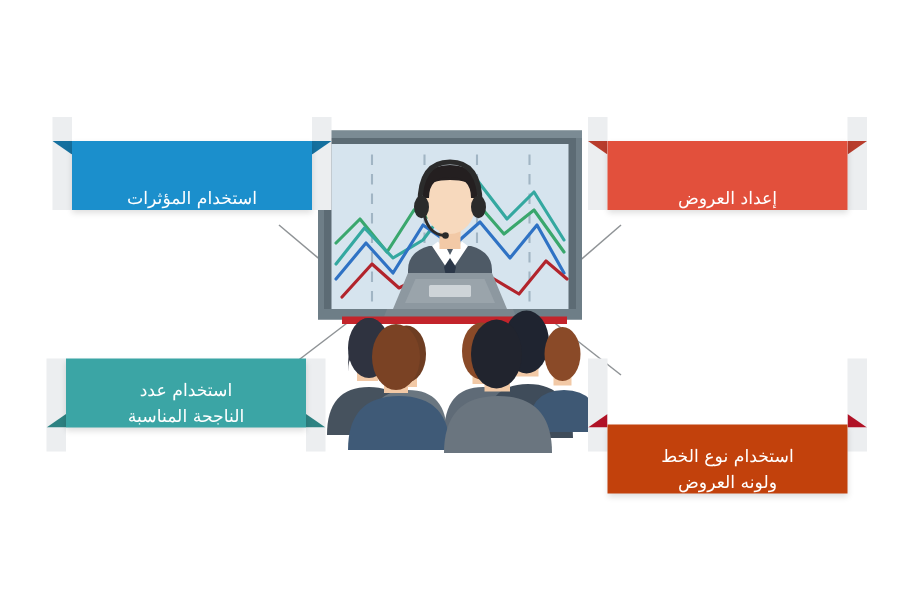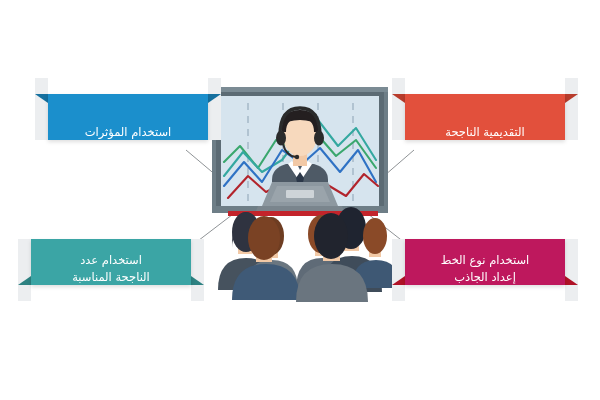--- a/index.html
+++ b/index.html
@@ -217,25 +217,25 @@
   <div class="ribbon" style="left:405px; top:94px;">
     <div class="tail up-l"></div>
     <div class="tail up-r"></div>
     <svg class="fold tl" viewBox="0 0 13 9">
       <polygon points="0,0 13,0 13,9" fill="#b83c2c"></polygon>
     </svg>
     <svg class="fold tr" viewBox="0 0 13 9">
       <polygon points="13,0 0,0 0,9" fill="#b83c2c"></polygon>
     </svg>
     <div class="body" style="background:#e2503c;">
-      <span class="ln">التقديمية الناجحة</span>
-    </div>
-  </div>
-
-  <div class="ribbon" style="left:31px; top:239px;">
+      <span class="ln">إعداد العروض</span>
+    </div>
+  </div>
+
+  <div class="ribbon" style="left:44px; top:239px;">
     <div class="tail dn-l"></div>
     <div class="tail dn-r"></div>
     <svg class="fold bl" viewBox="0 0 13 9">
       <polygon points="0,9 13,9 13,0" fill="#2d8282"></polygon>
     </svg>
     <svg class="fold br" viewBox="0 0 13 9">
       <polygon points="13,9 0,9 0,0" fill="#2d8282"></polygon>
     </svg>
     <div class="body" style="background:#3ba5a5;">
       <span class="ln">استخدام عدد</span>
@@ -245,19 +245,19 @@
 
   <div class="ribbon" style="left:405px; top:239px;">
     <div class="tail dn-l"></div>
     <div class="tail dn-r"></div>
     <svg class="fold bl" viewBox="0 0 13 9">
       <polygon points="0,9 13,9 13,0" fill="#b01226"></polygon>
     </svg>
     <svg class="fold br" viewBox="0 0 13 9">
       <polygon points="13,9 0,9 0,0" fill="#b01226"></polygon>
     </svg>
-    <div class="body" style="background:#be185d;">
+    <div class="body" style="background:#c2410c;margin-top:44px;">
       <span class="ln">استخدام نوع الخط</span>
-      <span class="ln">إعداد الجاذب</span>
+      <span class="ln">ولونه العروض</span>
     </div>
   </div>
 
 </div>
 
 </body></html>

